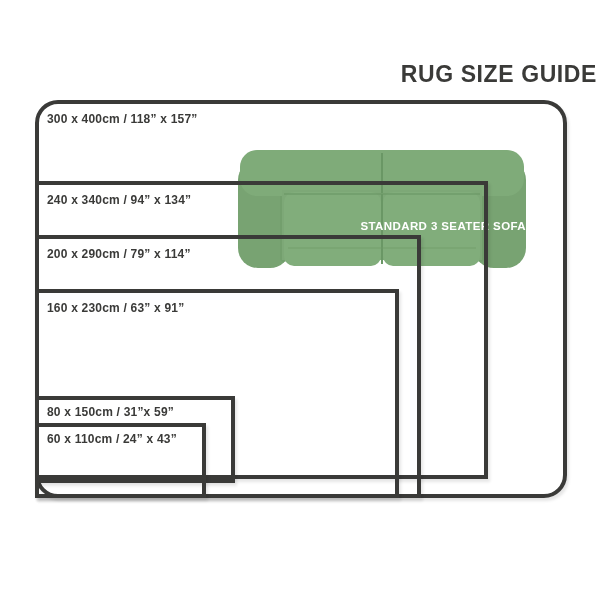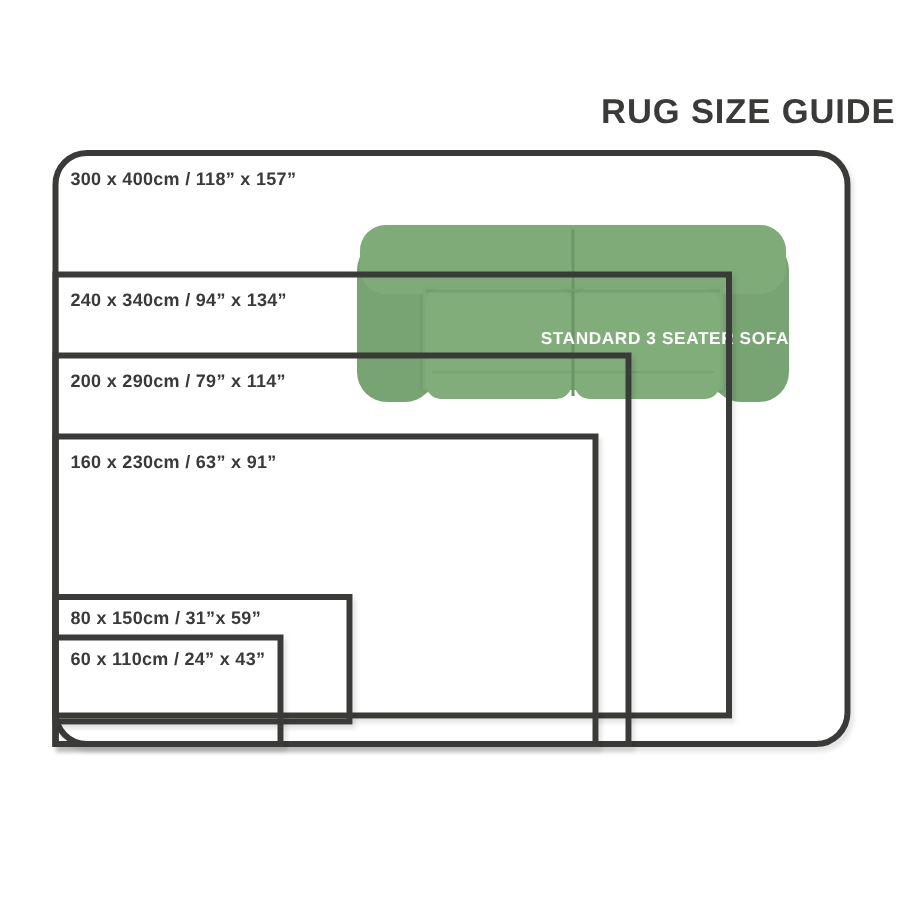--- a/index.html
+++ b/index.html
@@ -63,21 +63,21 @@
     letter-spacing: 0.2px;
     color: #3a3a38;
     white-space: nowrap;
   }
   .r1 { left: 35px; top: 100px; width: 532px; height: 398px; border-radius: 23px; }
   .r2 { left: 35px; top: 181px; width: 453px; height: 298px; }
   .r3 { left: 35px; top: 235px; width: 386px; height: 263px; padding-left: 30px; }
   .r4 { left: 35px; top: 289px; width: 364px; height: 209px; }
   .r5 { left: 35px; top: 342px; width: 223px; height: 156px; }
   .r6 { left: 35px; top: 396px; width: 200px; height: 87px; }
-  .r7 { left: 35px; top: 423px; width: 154px; height: 75px; }
+  .r7 { left: 35px; top: 423px; width: 171px; height: 75px; }
   .r6 .rug-label, .r7 .rug-label { top: 5px; }
 </style>
 </head>
 <body>
 
 <div class="canvas">
 
   <h1 class="title">RUG SIZE GUIDE</h1>
 
   <div class="sofa">

